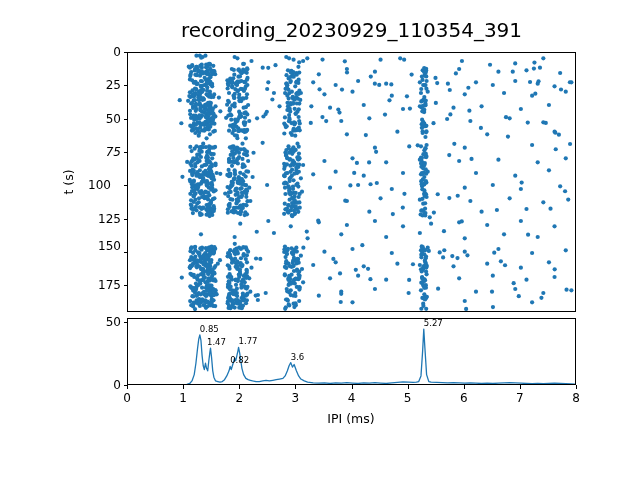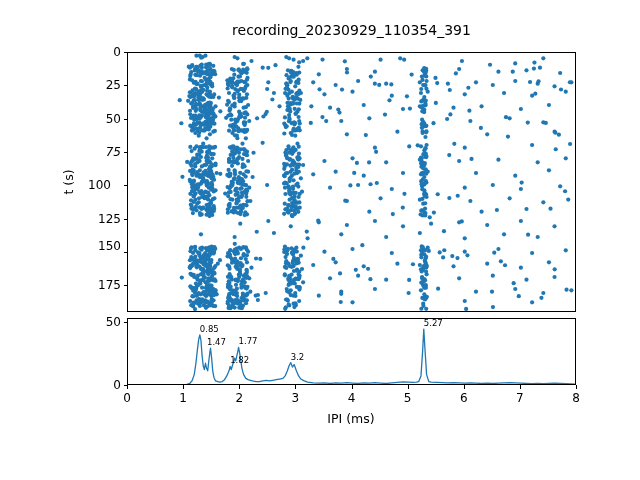--- a/index.html
+++ b/index.html
@@ -24,21 +24,21 @@
   
   #fig-title {
     position: absolute;
     left: 0;
     top: 22px;
     width: 640px;
     
     padding-left: 63px;
     box-sizing: border-box;
     text-align: center;
-    font-size: 14px;
+    font-size: 20px;
     line-height: 17px;
     color: #000;
     white-space: nowrap;
   }
 
   
   .axes {
     position: absolute;
     box-sizing: border-box;
     border: 1.05px solid #000000;
@@ -2046,20 +2046,20 @@
       <div class="ticklabel xlabel-txt" style="left: 295.375px; top: 392px;">3</div>
       <div class="ticklabel xlabel-txt" style="left: 351.5px; top: 392px;">4</div>
       <div class="ticklabel xlabel-txt" style="left: 407.625px; top: 392px;">5</div>
       <div class="ticklabel xlabel-txt" style="left: 463.75px; top: 392px;">6</div>
       <div class="ticklabel xlabel-txt" style="left: 519.875px; top: 392px;">7</div>
       <div class="ticklabel xlabel-txt" style="left: 576px; top: 392px;">8</div>
     </div>
   <div id="hist-annots">
       <div class="peak-annot" style="left: 199.84px; top: 324.802px;">0.85</div>
       <div class="peak-annot" style="left: 207px; top: 338.075px;">1.47</div>
-      <div class="peak-annot" style="left: 230.148px; top: 356.406px;">1.82</div>
+      <div class="peak-annot" style="left: 230.148px; top: 356.406px;">0.82</div>
       <div class="peak-annot" style="left: 238.566px; top: 337.443px;">1.77</div>
-      <div class="peak-annot" style="left: 290.762px; top: 352.613px;">3.2</div>
+      <div class="peak-annot" style="left: 290.762px; top: 352.613px;">3.6</div>
       <div class="peak-annot" style="left: 423.779px; top: 319.113px;">5.27</div>
     </div>
   <div id="xlabel-ipi">IPI (ms)</div>
 
 </div>
 
 </body></html>

